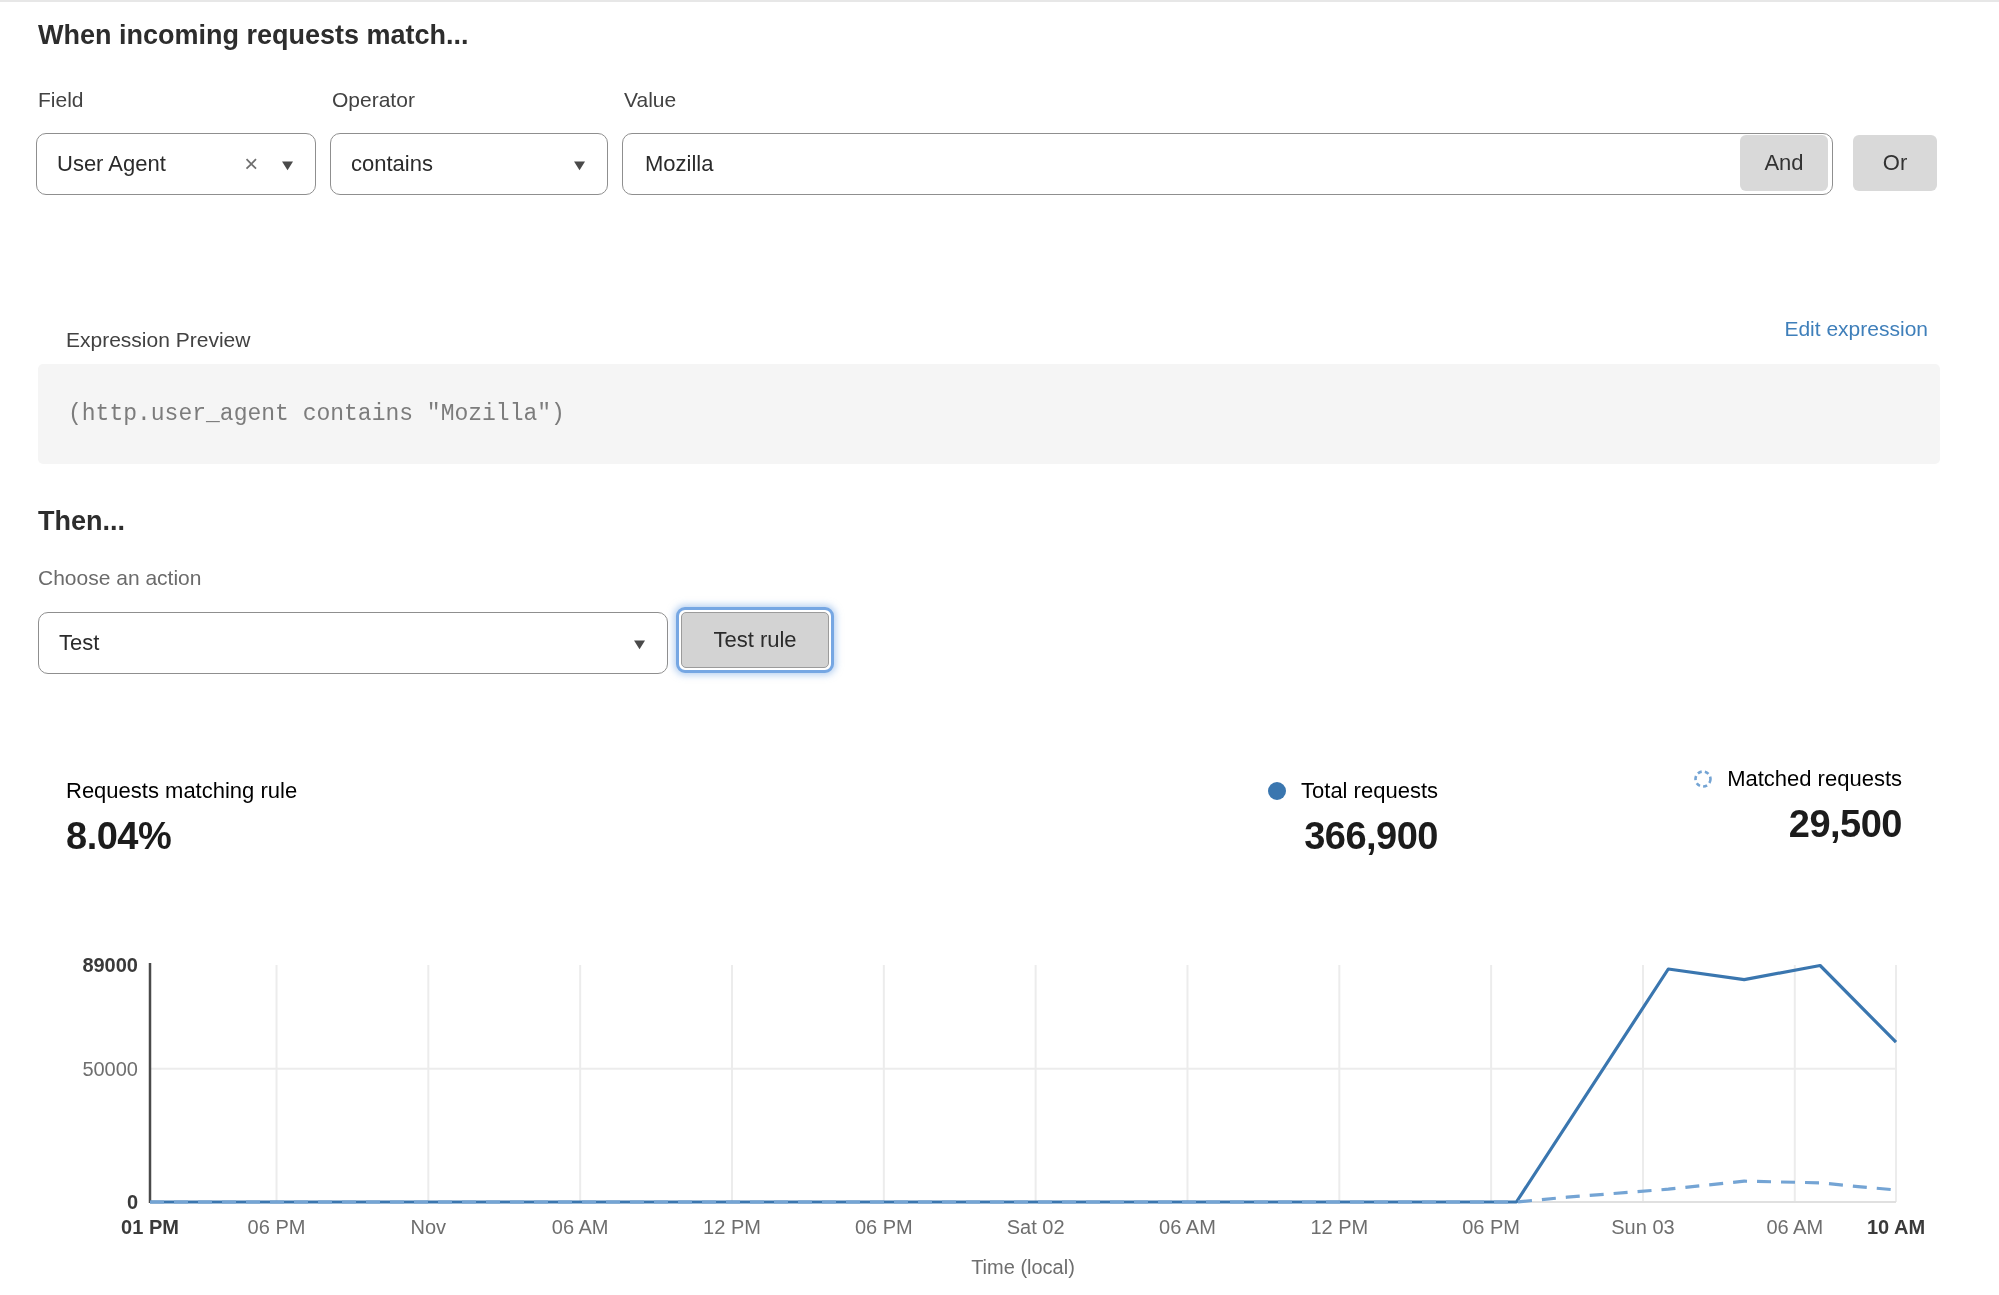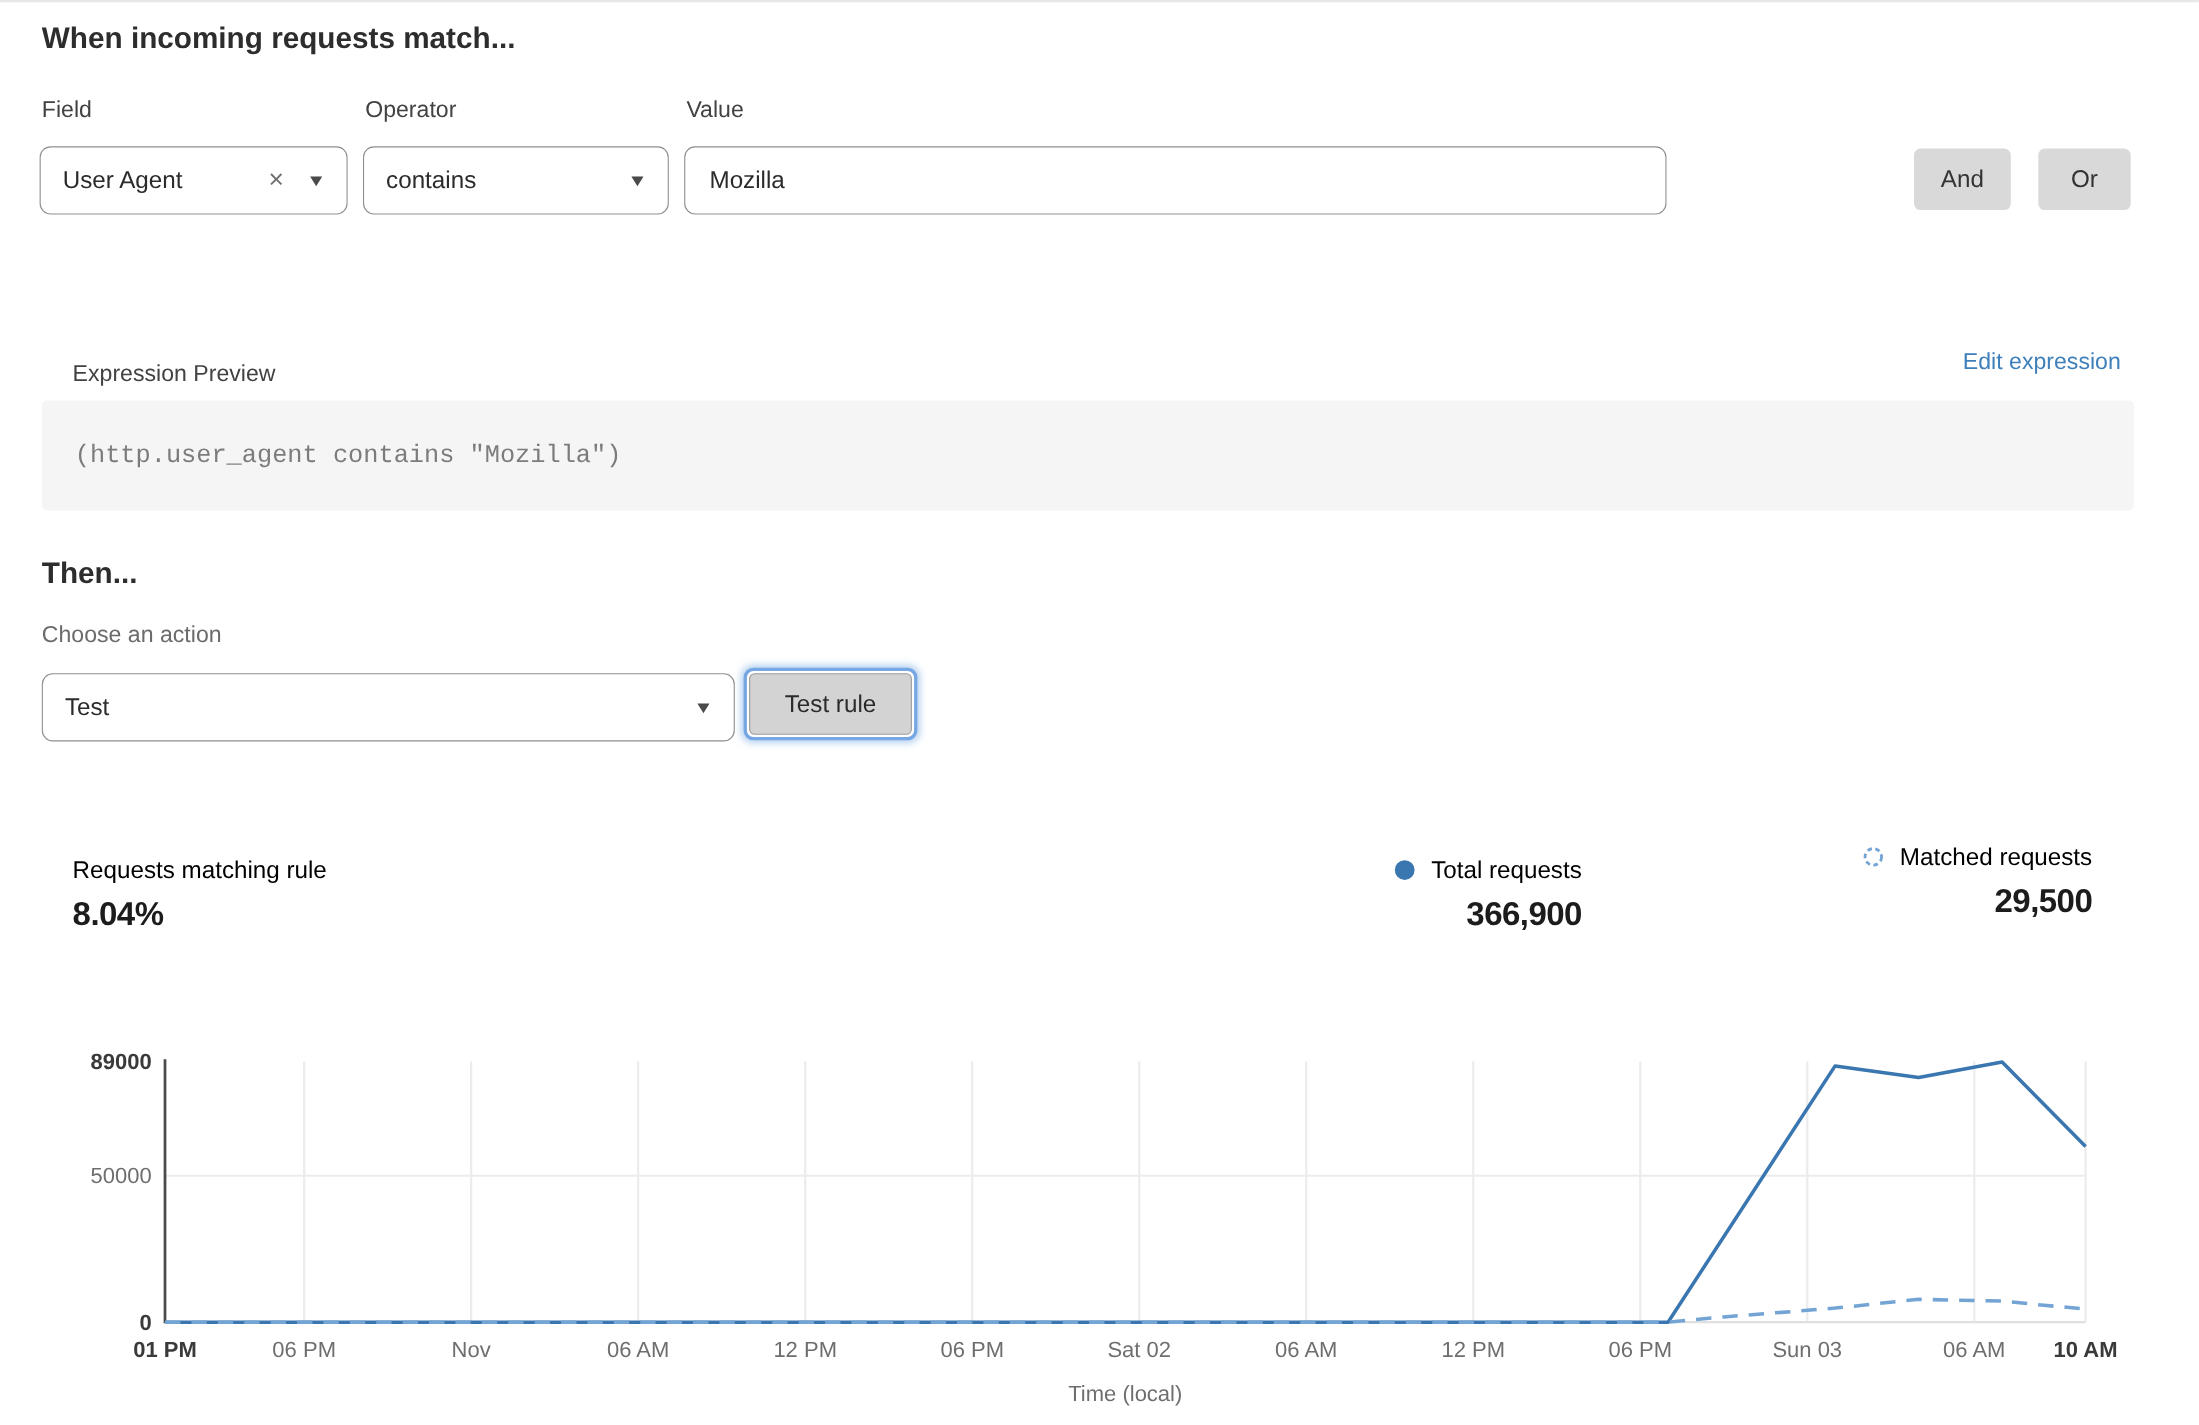--- a/index.html
+++ b/index.html
@@ -46,21 +46,21 @@
   }
   .test-btn {
     width:148px; height:56px; background:#d3d3d3; border:1px solid #9b9b9b; border-radius:5px;
     font-family:"Liberation Sans", sans-serif; font-size:22px; color:#2b2b2b;
     display:flex; align-items:center; justify-content:center; cursor:pointer;
   }
 
   
   .stat-label { font-size:22px; color:#000000; display:flex; align-items:center; }
   .stat-label .marker { margin-right:13px; display:inline-flex; }
-  .stat-value { font-size:30px; font-weight:bold; color:#1c1c1c; letter-spacing:-0.5px; }
+  .stat-value { font-size:38px; font-weight:bold; color:#1c1c1c; letter-spacing:-0.5px; }
   .right-align { text-align:right; }
   .stat-right { display:flex; flex-direction:column; align-items:flex-end; }
 
   #chart-svg text { font-family:"Liberation Sans", sans-serif; }
 </style>
 </head>
 <body>
 
 <div id="page">
 
@@ -76,21 +76,21 @@
     <span class="clear-icon">×</span>
     <span class="caret-icon">▼</span>
   </div>
 
   <div class="abs select" style="left:330px; top:131px; width:278px;">
     <span class="value">contains</span>
     <span class="spacer"></span>
     <span class="caret-icon">▼</span>
   </div>
 
-  <div class="abs" style="left:622px; top:131px; width:893px; height:62px;">
+  <div class="abs" style="left:622px; top:131px; width:1211px; height:62px;">
     <input class="text-input" type="text" value="Mozilla" style="">
   </div>
 
   <div class="abs" style="left:1740px; top:133px; width:88px;">
     <button class="gray-btn">And</button>
   </div>
   <div class="abs" style="left:1853px; top:133px; width:84px;">
     <button class="gray-btn">Or</button>
   </div>
 

